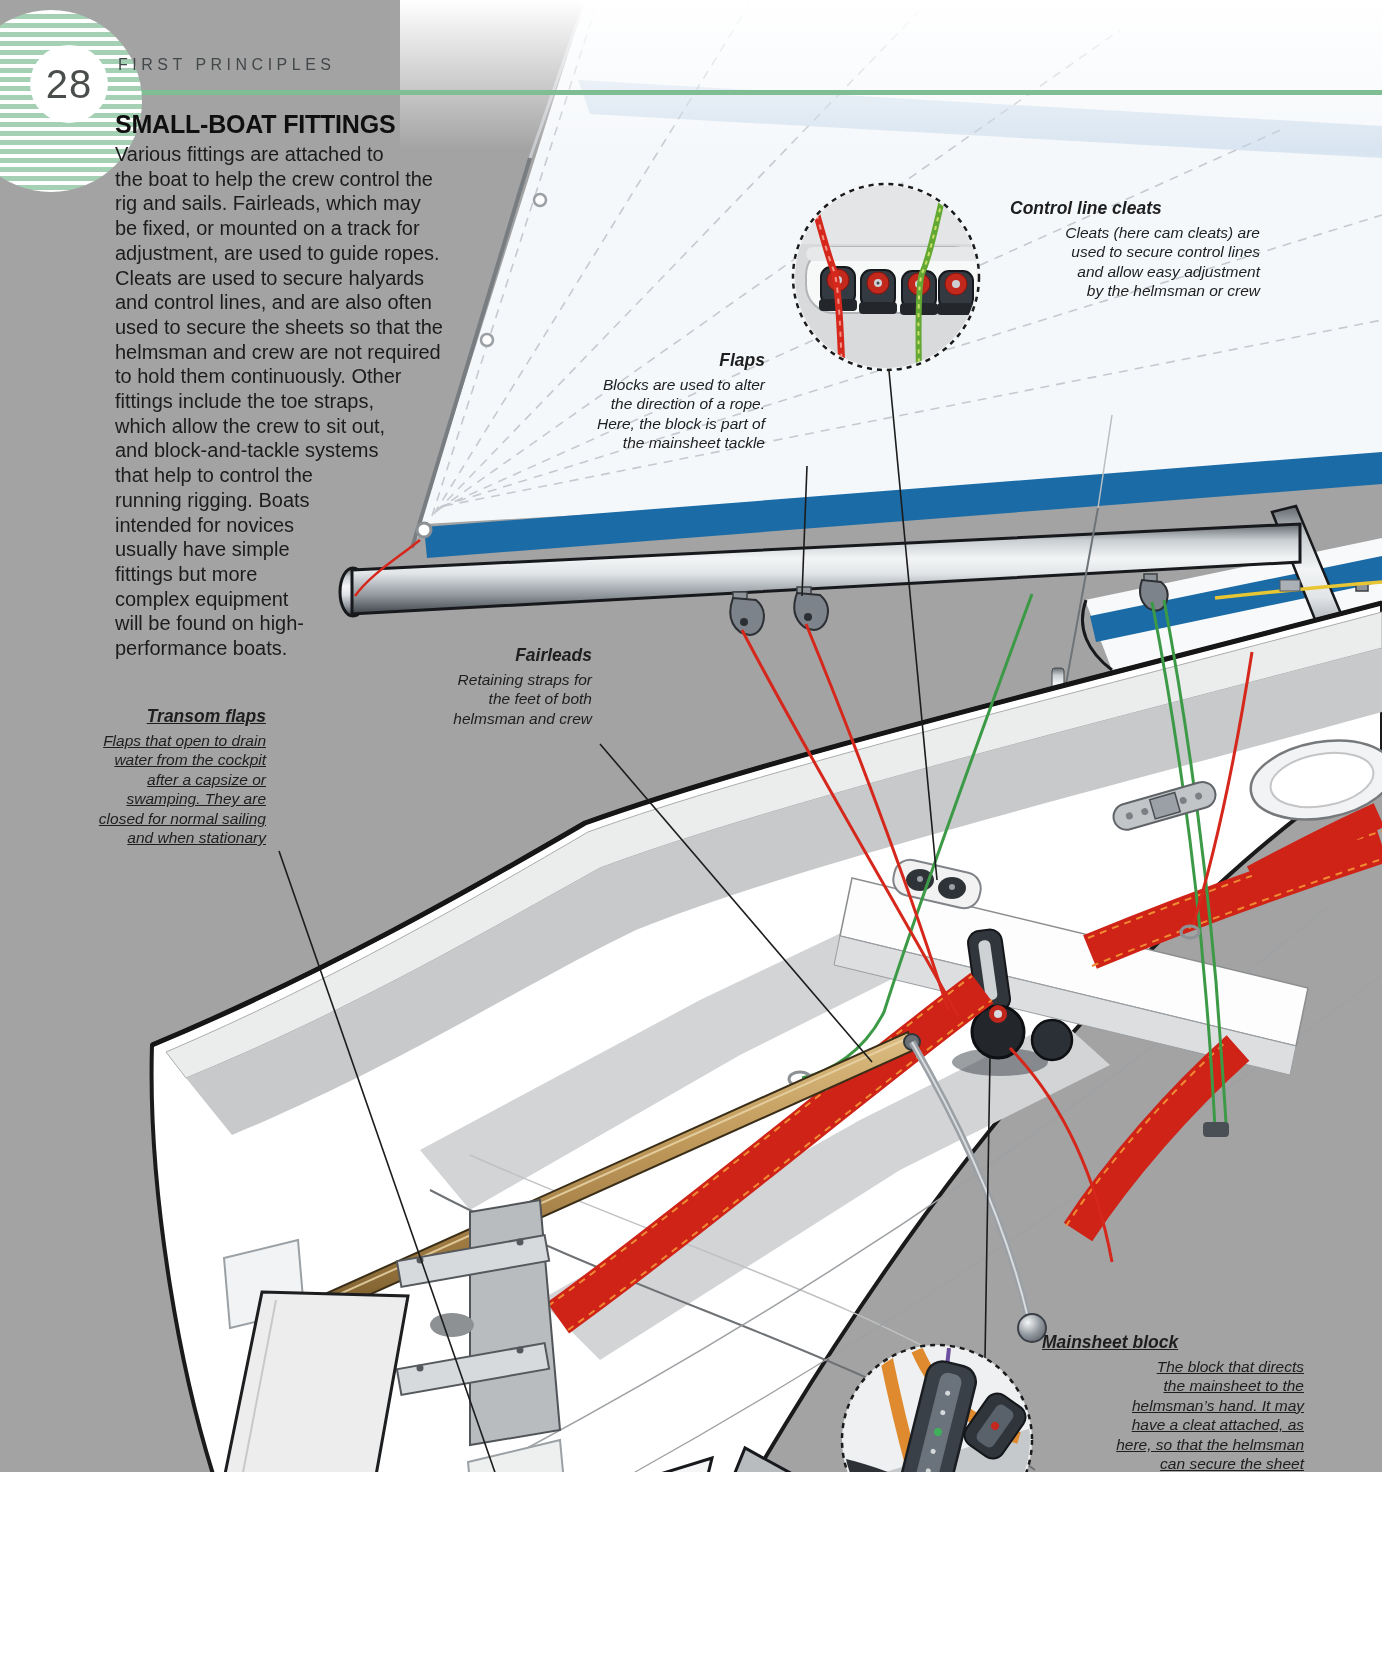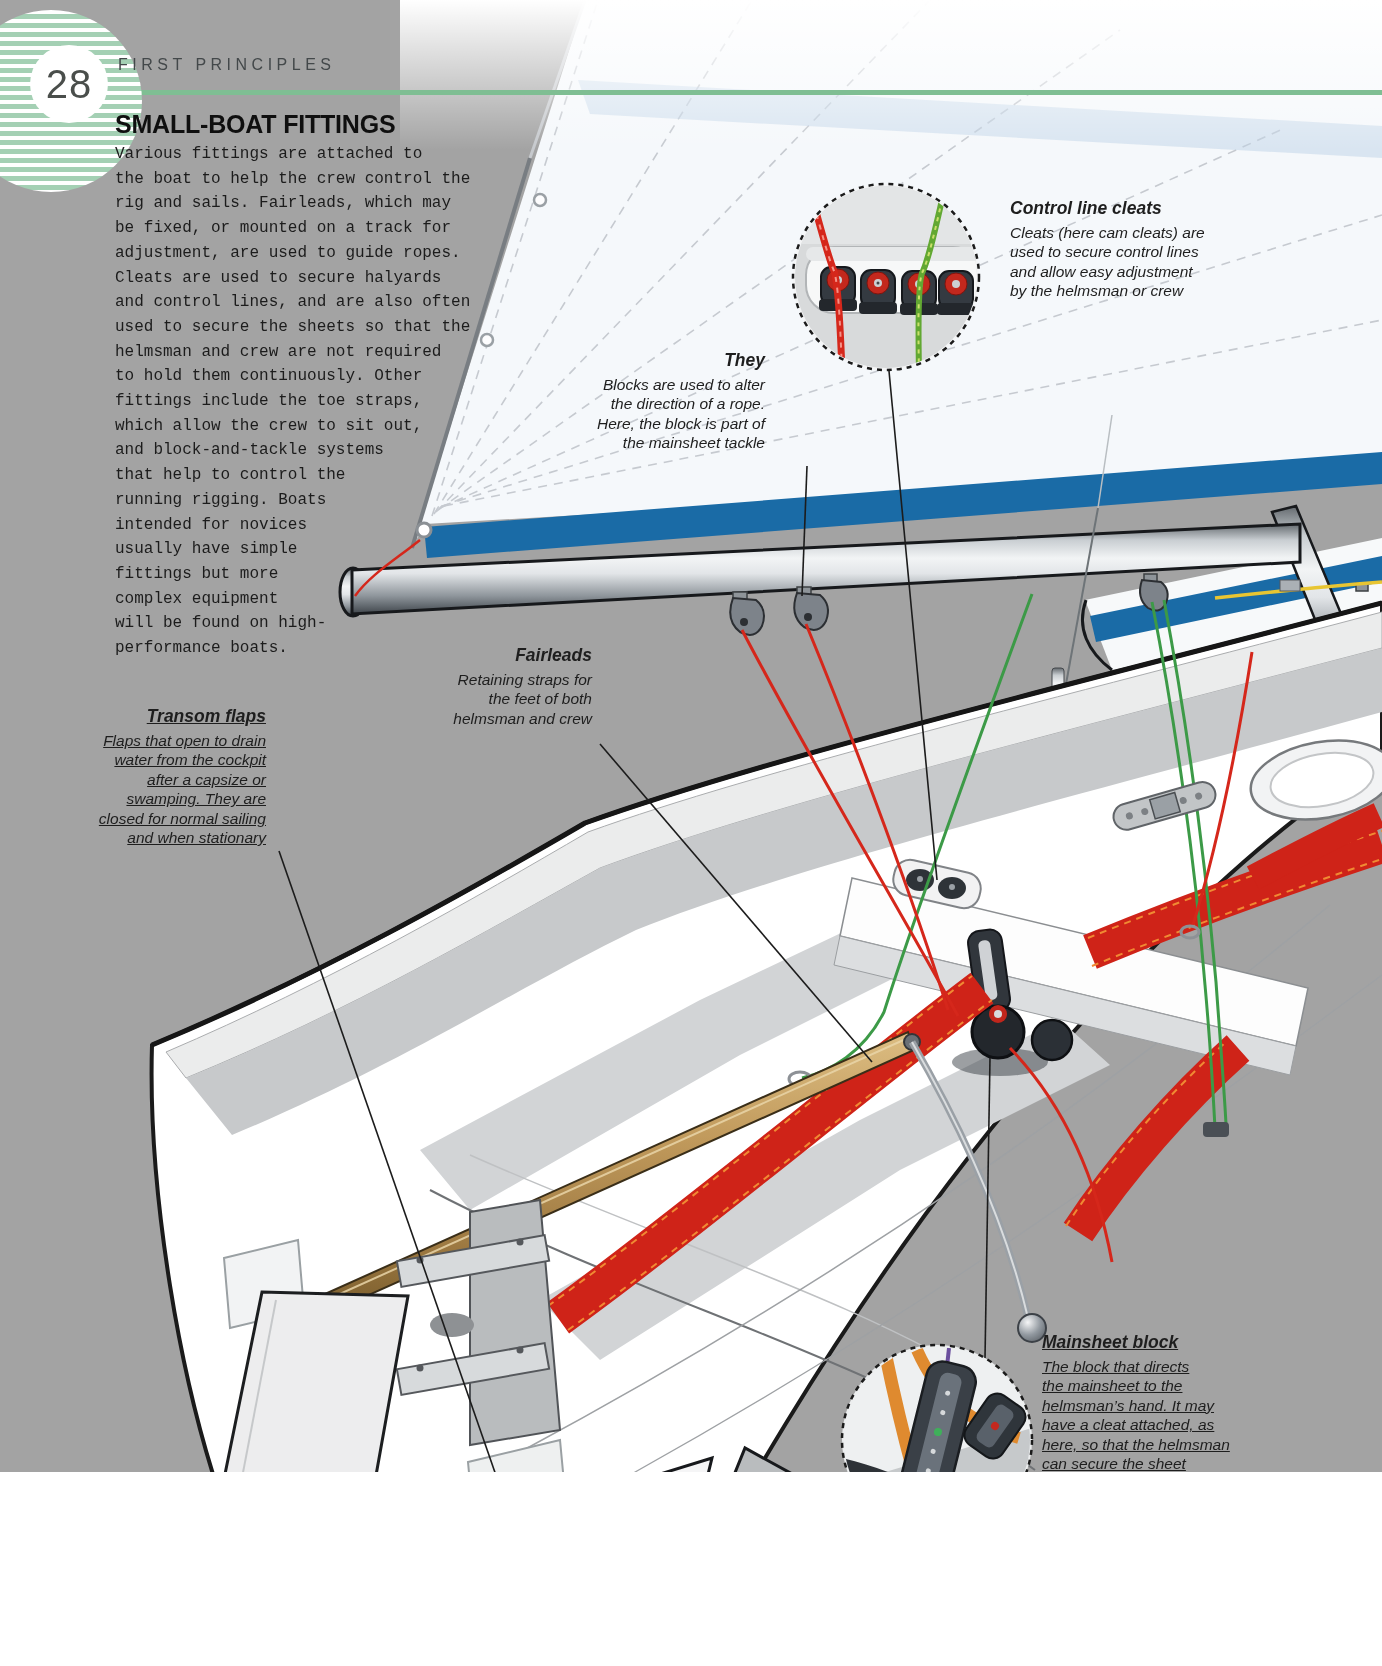--- a/index.html
+++ b/index.html
@@ -12,25 +12,25 @@
   .page-num{position:absolute;left:30px;top:45px;width:78px;height:78px;border-radius:50%;
       background:#ffffff;display:flex;align-items:center;justify-content:center;
       font-size:40px;color:#4a4e4b;z-index:7;letter-spacing:1px;}
   .kicker{position:absolute;left:118px;top:56px;font-size:16px;letter-spacing:4.5px;
       color:#43484a;z-index:7;}
   .rule{position:absolute;left:95px;top:90px;width:1287px;height:5px;
       background:var(--accent-green,#7fbe93);z-index:5;}
   .section-title{position:absolute;left:115px;top:110px;font-size:25px;font-weight:bold;
       color:#0f0f0f;letter-spacing:-0.2px;z-index:7;}
   .body-text{position:absolute;left:115px;top:142px;width:360px;
-      font-family:Liberation Mono, monospace;font-size:16px;line-height:24.7px;
+      font-family:Liberation Sans, sans-serif;font-size:20px;line-height:24.7px;
       color:var(--ink,#1c1c1c);white-space:pre-line;z-index:7;}
   .callout{position:absolute;z-index:8;color:#1e1e1e;}
   .callout h4{margin:0 0 4px 0;font-size:17.5px;font-style:italic;font-weight:bold;}
-  .callout p{margin:0;font-size:15.5px;font-style:italic;line-height:19.4px;white-space:pre-line;}
+  .callout p{margin:0;font-size:15.5px;font-style:italic;line-height:19.4px;white-space:pre-line;text-align:right;}
   .co-cleats{left:1010px;top:198px;width:250px;text-align:left;}
   .co-block{left:520px;top:350px;width:245px;text-align:right;}
   .co-toestraps{left:396px;top:645px;width:196px;text-align:right;}
   .co-transom{left:48px;top:706px;width:218px;text-align:right;text-decoration:underline;}
   .co-mainsheet{left:1042px;top:1332px;width:262px;text-align:left;text-decoration:underline;}
   svg.art{position:absolute;left:0;top:0;z-index:1;}
 </style>
 </head>
 <body>
 
@@ -366,21 +366,21 @@
 performance boats.</div>
 
   <div class="callout co-cleats">
     <h4>Control line cleats</h4>
     <p>Cleats (here cam cleats) are
 used to secure control lines
 and allow easy adjustment
 by the helmsman or crew</p>
   </div>
   <div class="callout co-block">
-    <h4>They</h4>
+    <h4>Flaps</h4>
     <p>Blocks are used to alter
 the direction of a rope.
 Here, the block is part of
 the mainsheet tackle</p>
   </div>
   <div class="callout co-toestraps">
     <h4>Fairleads</h4>
     <p>Retaining straps for
 the feet of both
 helmsman and crew</p>

